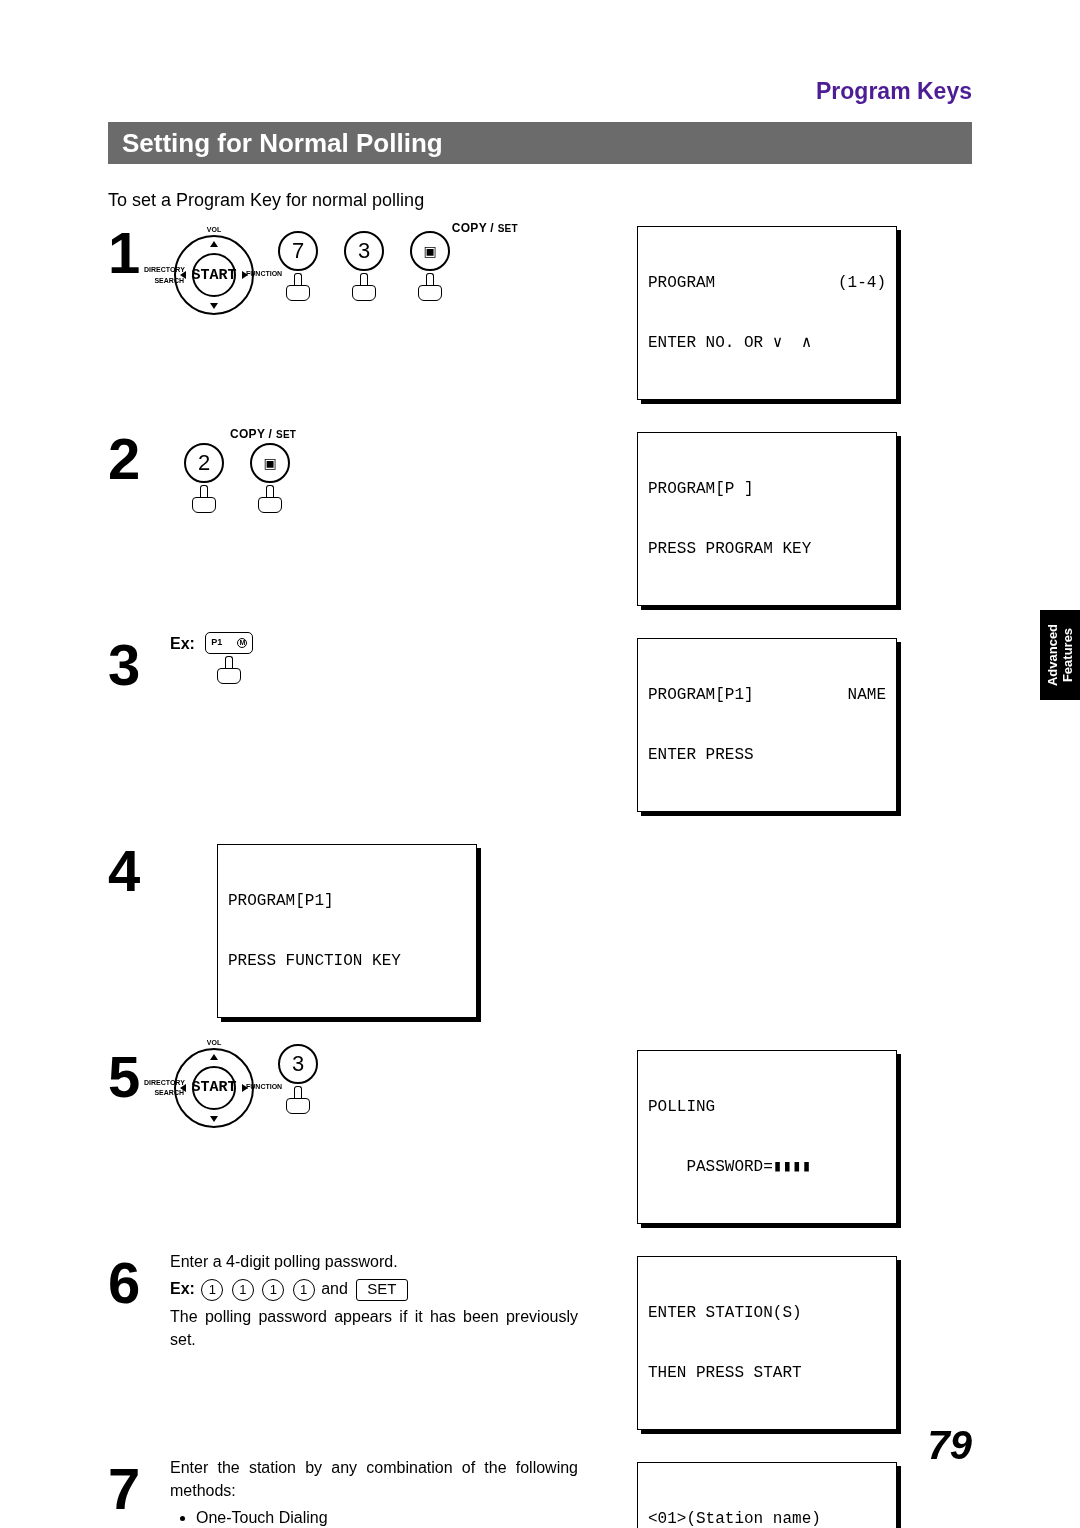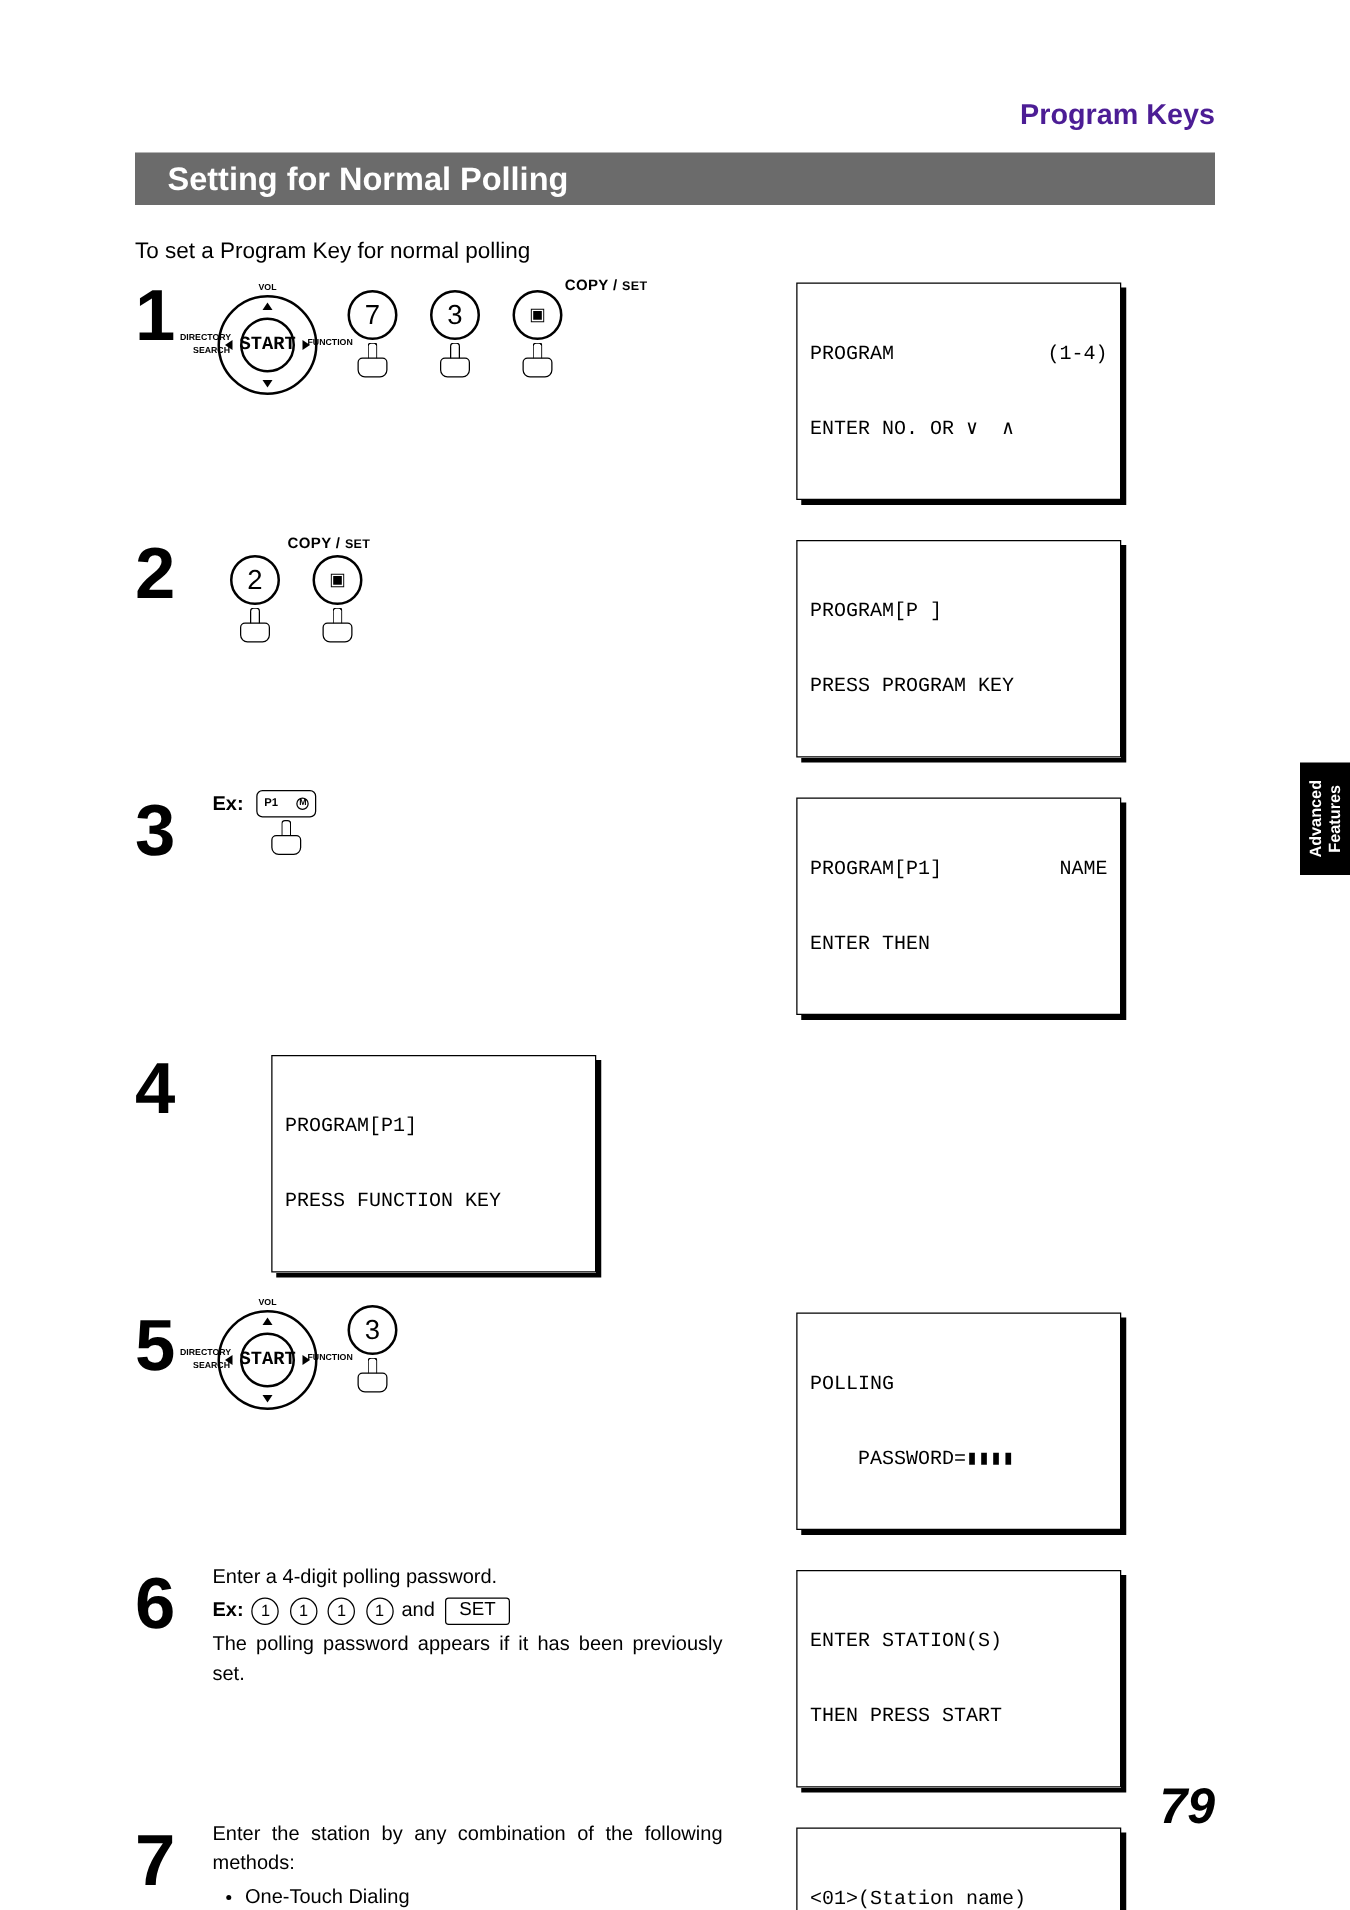--- a/index.html
+++ b/index.html
@@ -1,19 +1,19 @@
 <!DOCTYPE html>
 <html><head>
 <meta charset="utf-8">
 <style>
   * { box-sizing: border-box; margin: 0; padding: 0; }
   html, body { width: 1080px; height: 1528px; background: #fff; font-family: Arial, Helvetica, sans-serif; color: #000; }
   .page { position: relative; width: 1080px; height: 1528px; background: #fff; }
   .header-title { position: absolute; top: 78px; right: 108px; font-size: 23px; font-weight: bold; color: #4c1d95; }
-  .section-bar { position: absolute; left: 108px; top: 122px; width: 864px; height: 42px; background: #6b6b6b; color: #fff; font-size: 26px; font-weight: bold; display: flex; align-items: center; padding-left: 26px; }
+  .section-bar { position: absolute; left: 108px; top: 122px; width: 864px; height: 42px; background: #6b6b6b; color: #fff; font-size: 26px; font-weight: bold; display: flex; align-items: center; padding-left: 14px; }
   .subhead { position: absolute; left: 108px; top: 190px; font-size: 18px; font-weight: normal; }
   .content { position: absolute; left: 108px; top: 220px; width: 864px; }
   .row { display: flex; align-items: flex-start; margin-bottom: 18px; }
   .step-num { width: 62px; font-size: 58px; font-weight: bold; line-height: 1; padding-top: 4px; }
   .mid { width: 420px; font-size: 16px; line-height: 1.45; padding-right: 12px; }
   .mid .label { font-weight: bold; }
   .note { margin-top: 4px; }
   .bullets { margin-left: 14px; margin-top: 4px; }
   .bullets li { list-style: disc; margin-left: 12px; margin-bottom: 2px; }
   .keycap { display: inline-block; border: 1px solid #000; padding: 1px 10px 2px 10px; font-size: 15px; line-height: 1.1; border-radius: 3px; margin: 0 4px; vertical-align: middle; }
@@ -135,21 +135,21 @@
         <span class="rect">
               <span>P1</span>
               <span class="r-ico">M</span>
             </span>
         <span class="hand"></span>
       </span>
     </div>
     <div class="lcd-wrap">
       <div class="lcd">
         <span class="row1"><span>PROGRAM[P1]</span><span>NAME</span></span>
-        <span class="lcd-line">ENTER THEN</span>
+        <span class="lcd-line">ENTER PRESS</span>
       </div>
     </div>
   </div>
 
   <div class="row">
     <div class="step-num">4</div>
     <div class="lcd-wrap">
       <div class="lcd">
         <span class="lcd-line">PROGRAM[P1]</span>
         <span class="lcd-line">PRESS FUNCTION KEY</span>

